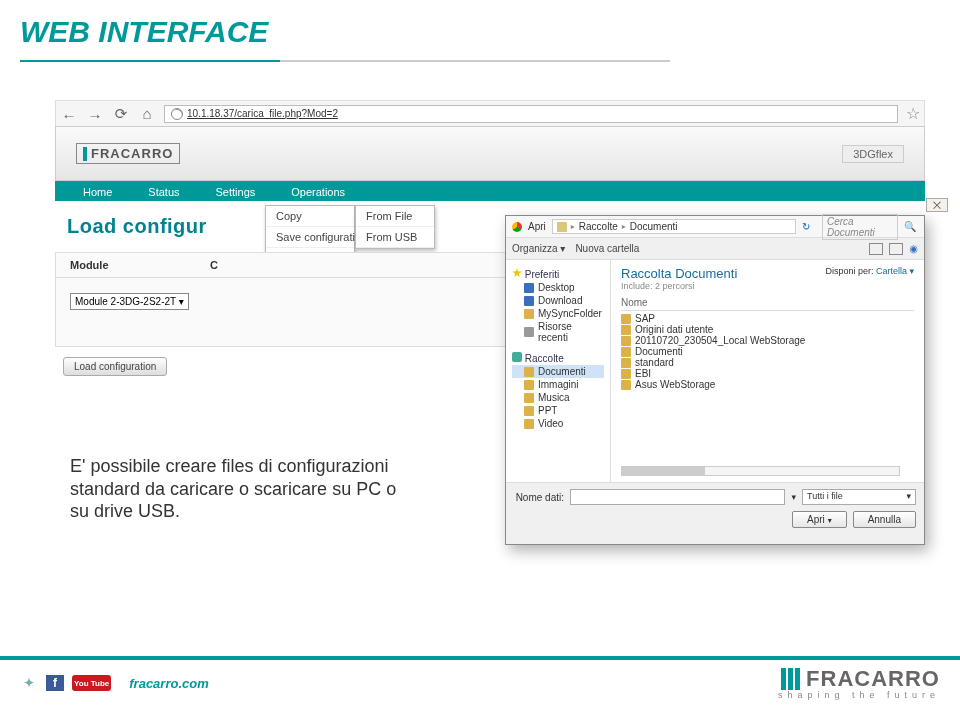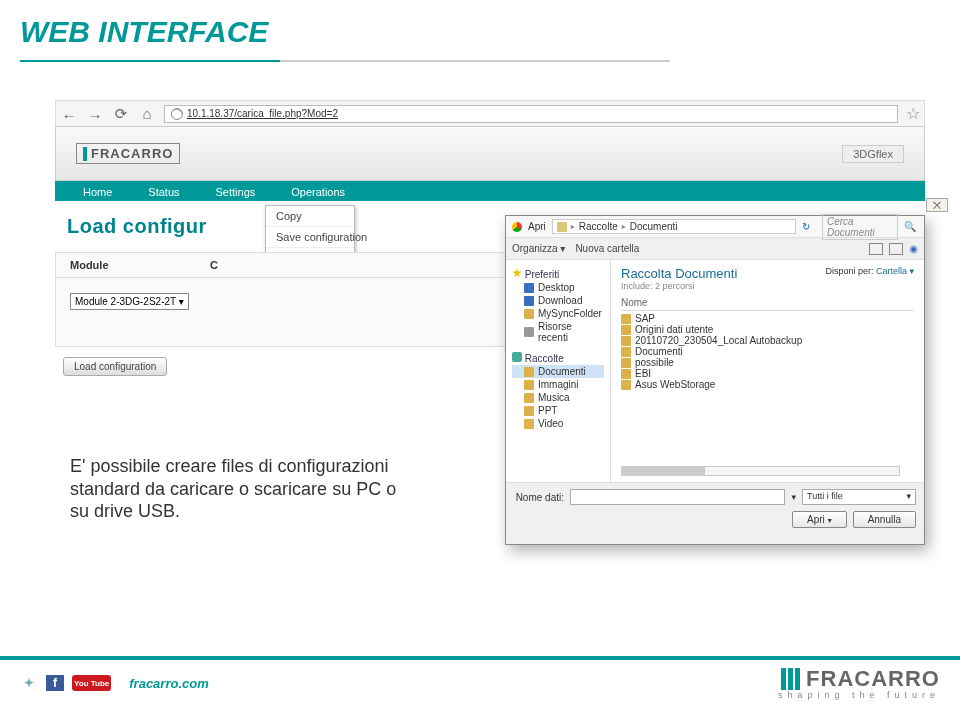--- a/index.html
+++ b/index.html
@@ -130,20 +130,24 @@
     <div class="mi">Settings</div>
     <div class="mi">Operations</div>
 
     <div class="dropdown ops-menu" style="top:24px;">
       <div class="di">Copy</div>
       <div class="di">Save configuration</div>
       <div class="di">Load configuration</div>
       <div class="di">Factory Default</div>
       <div class="di">Reboot</div>
     </div>
+    <div class="dropdown sub1" style="top:24px;">
+      <div class="di">From File</div>
+      <div class="di">From USB</div>
+    </div>
   </div>
 
   <div class="load-title">Load configur</div>
   <div class="form-area">
     <div class="th-row">
       <div class="th1">Module</div>
       <div class="th2">C</div>
     </div>
     <div class="sel-box">Module 2-3DG-2S2-2T ▾</div>
     <div class="choose-btn">Choose</div>
@@ -227,29 +231,29 @@
       <div class="frow">
           <span class="ic"></span>
           <span>SAP</span>
         </div>
       <div class="frow">
           <span class="ic"></span>
           <span>Origini dati utente</span>
         </div>
       <div class="frow">
           <span class="ic"></span>
-          <span>20110720_230504_Local Autobackup</span>
+          <span>20110720_230504_Local WebStorage</span>
         </div>
       <div class="frow">
           <span class="ic"></span>
           <span>Documenti</span>
         </div>
       <div class="frow">
           <span class="ic"></span>
-          <span>possibile</span>
+          <span>standard</span>
         </div>
       <div class="frow">
           <span class="ic"></span>
           <span>EBI</span>
         </div>
       <div class="frow">
           <span class="ic"></span>
           <span>Asus WebStorage</span>
         </div>
       <div class="scroll-ind">

